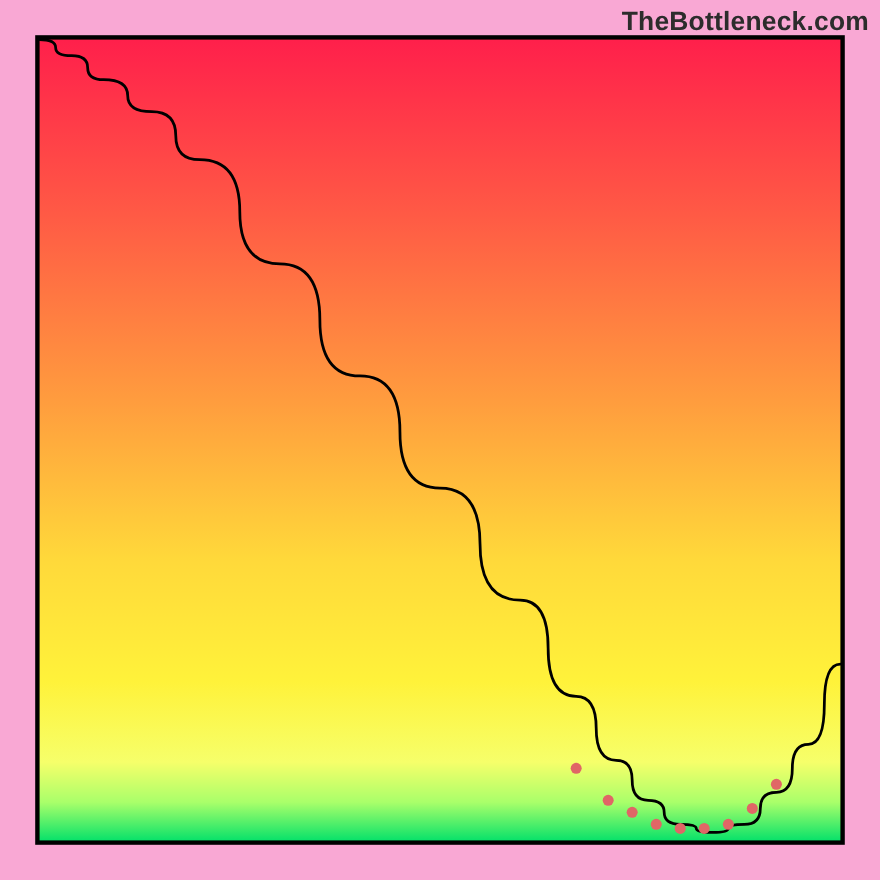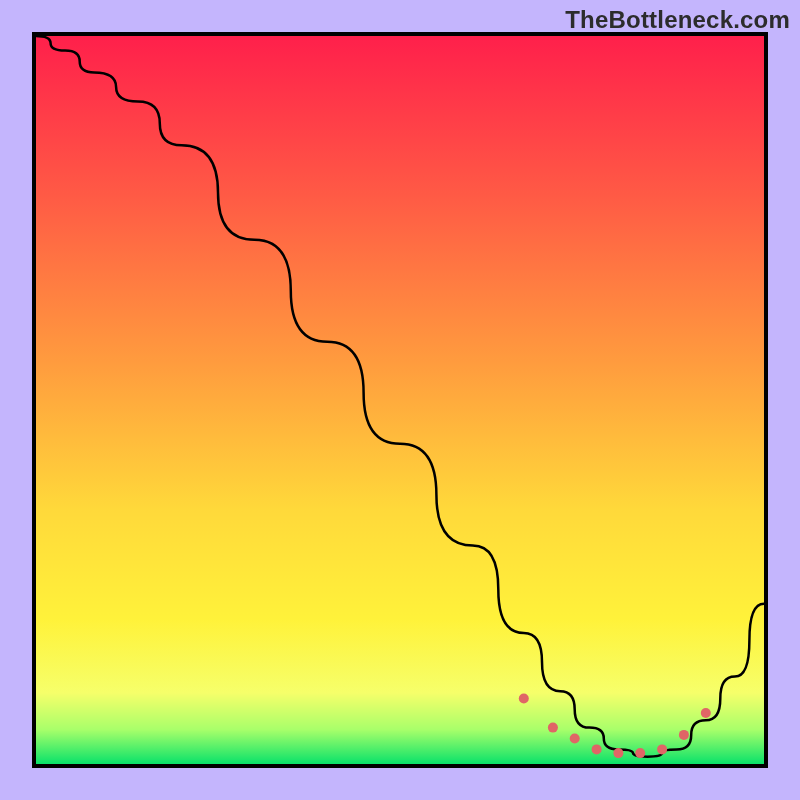--- a/index.html
+++ b/index.html
@@ -8,21 +8,21 @@
     width: 800px;
     height: 800px;
     background: #000;
     overflow: hidden;
     font-family: Arial, Helvetica, sans-serif;
   }
   .frame {
     position: relative;
     width: 800px;
     height: 800px;
-    background: #c4b5fd;
+    background: #f9a8d4;
     text-decoration: underline;
   }
   .watermark {
     position: absolute;
     top: 6px;
     right: 10px;
     color: #2c2c2c;
     font-size: 24px;
     font-weight: 600;
     letter-spacing: 0.2px;

